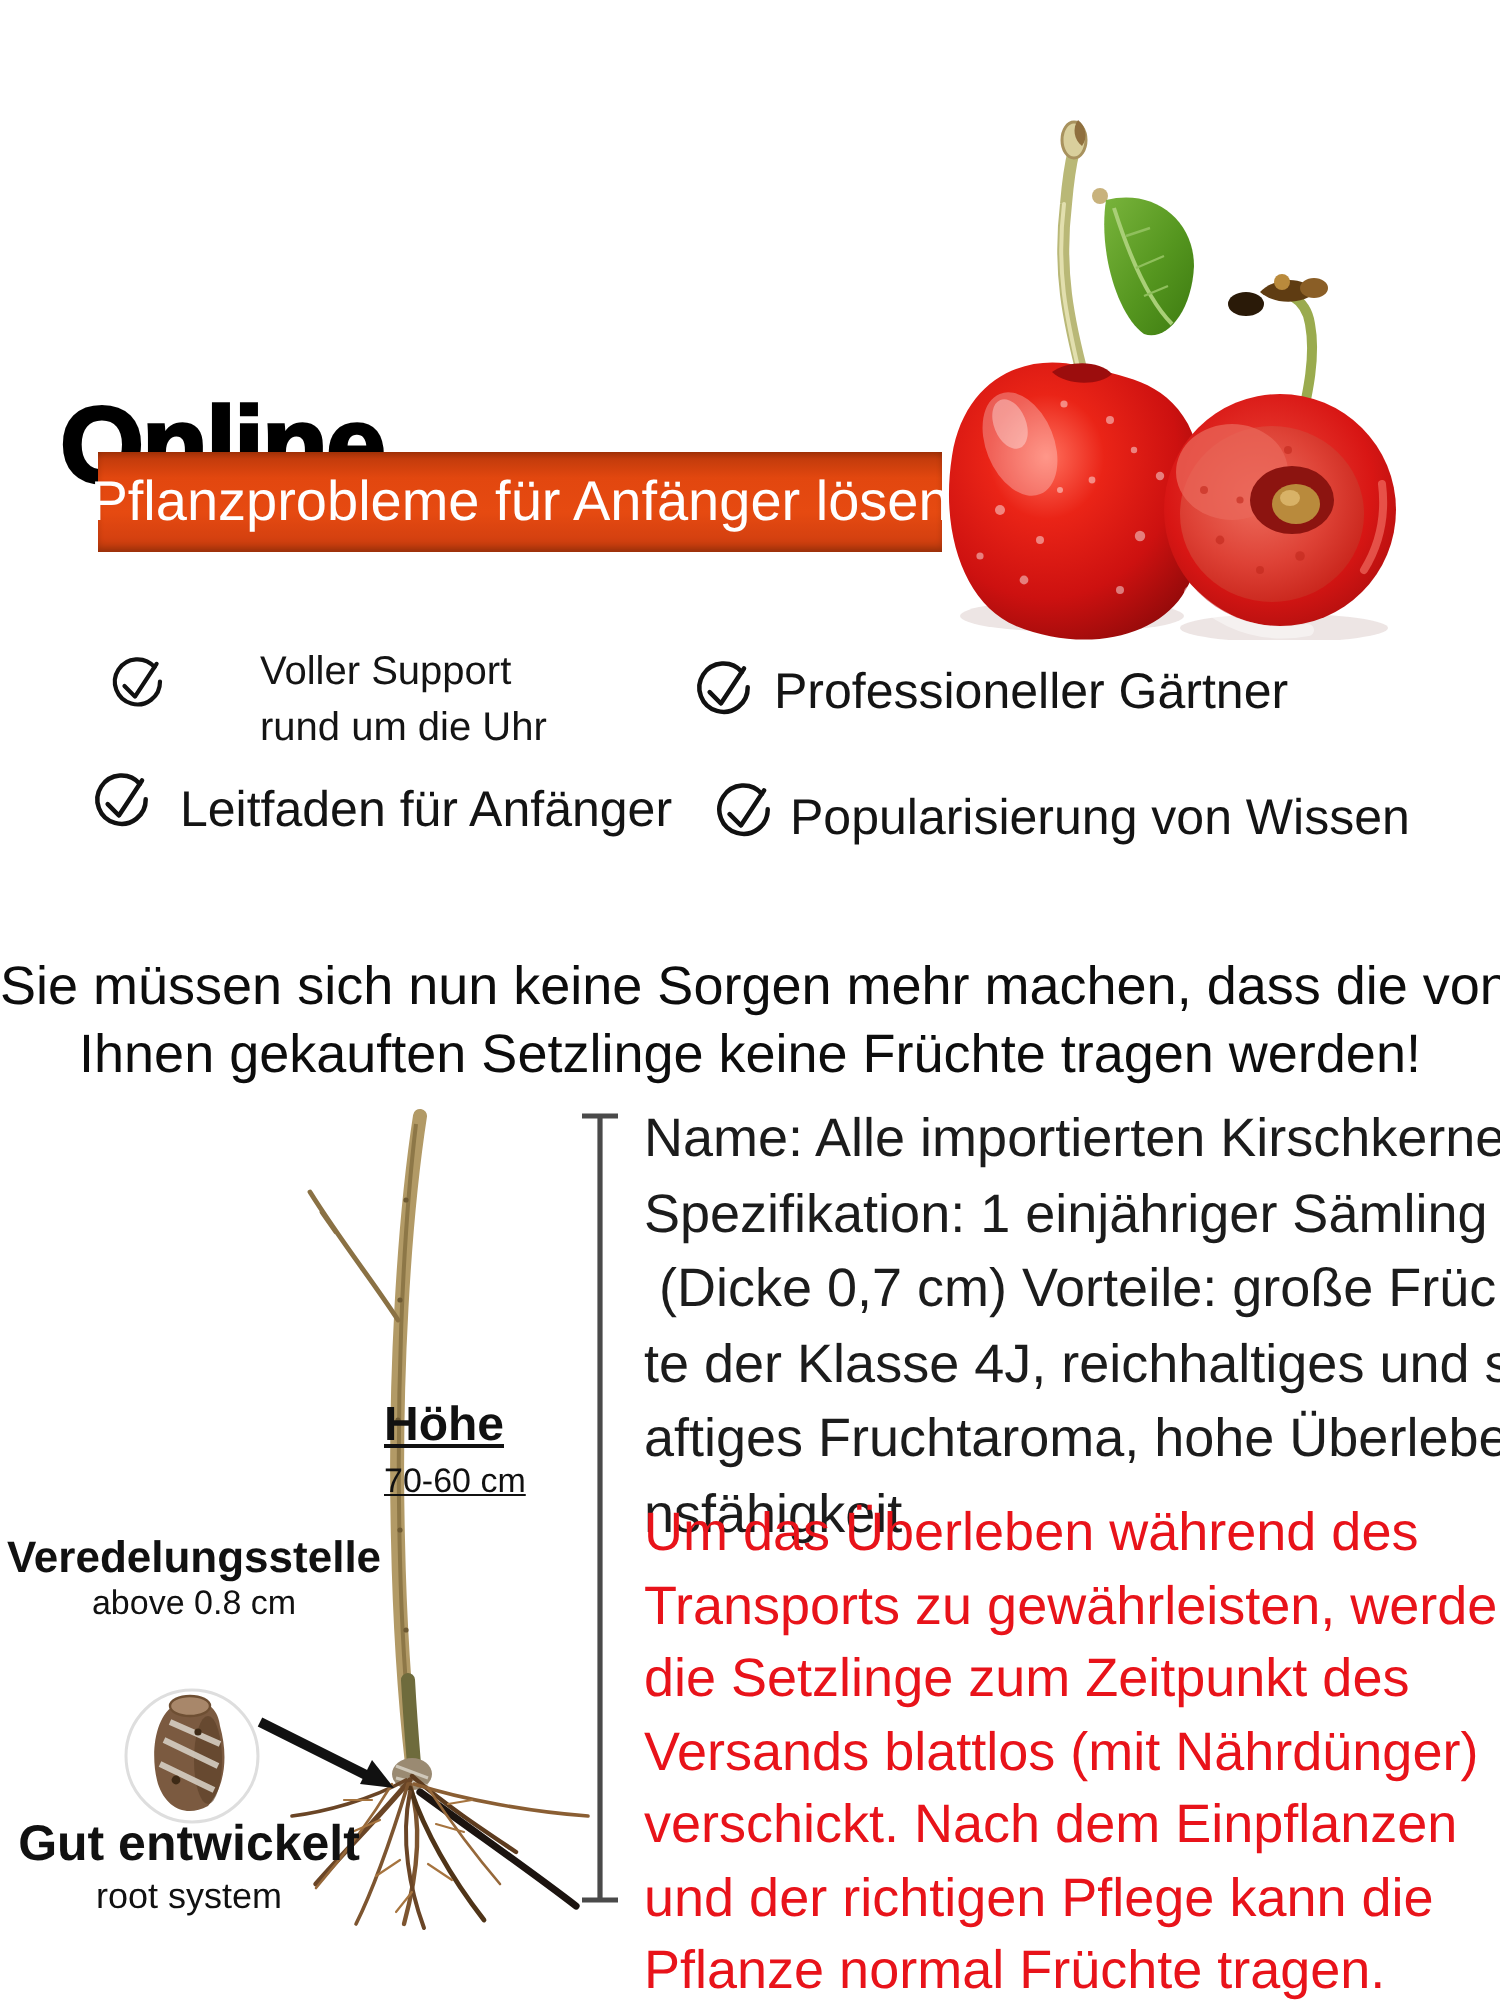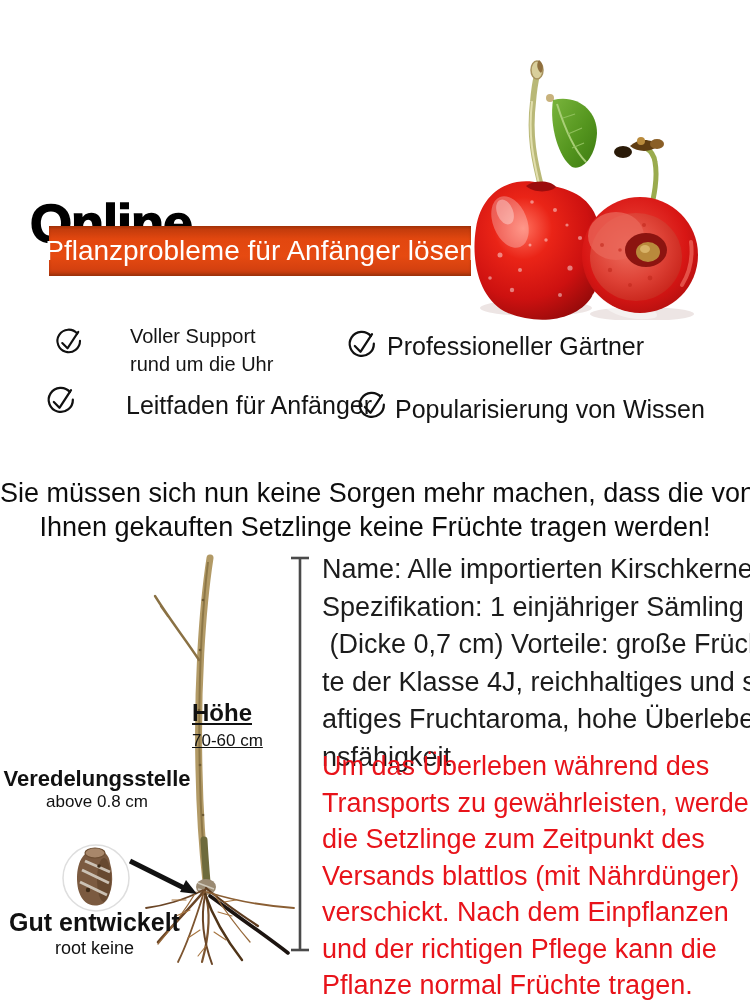--- a/index.html
+++ b/index.html
@@ -152,21 +152,21 @@
   </svg>
 </div>
 <div class="abs feat-label" style="left:387px; top:332px;">Professioneller Gärtner</div>
 
 <div class="abs" style="left:45px; top:386px;">
   <svg class="feat-icon" viewBox="0 0 36 36">
     <path d="M31 8.5 A14.5 14.5 0 1 0 33.5 18" fill="none" stroke="#111" stroke-width="2.7" stroke-linecap="round"></path>
     <path d="M10.5 18.5 L16.5 26 L32.5 6.5" fill="none" stroke="#111" stroke-width="2.7" stroke-linecap="round" stroke-linejoin="round"></path>
   </svg>
 </div>
-<div class="abs feat-label" style="left:90px; top:391px;margin-left:36px;">Leitfaden für Anfänger</div>
+<div class="abs feat-label" style="left:90px; top:391px;">Leitfaden für Anfänger</div>
 
 <div class="abs" style="left:356px; top:391px;">
   <svg class="feat-icon" viewBox="0 0 36 36">
     <path d="M31 8.5 A14.5 14.5 0 1 0 33.5 18" fill="none" stroke="#111" stroke-width="2.7" stroke-linecap="round"></path>
     <path d="M10.5 18.5 L16.5 26 L32.5 6.5" fill="none" stroke="#111" stroke-width="2.7" stroke-linecap="round" stroke-linejoin="round"></path>
   </svg>
 </div>
 <div class="abs feat-label" style="left:395px; top:395px;">Popularisierung von Wissen</div>
 
 <div class="abs reassure">Sie müssen sich nun keine Sorgen mehr machen, dass die von
@@ -234,21 +234,21 @@
 <div class="abs lab-hoehe lab-col">
   <span class="b">Höhe</span>
   <span class="s">70-60 cm</span>
 </div>
 <div class="abs lab-graft lab-col">
   <span class="b">Veredelungsstelle</span>
   <span class="s">above 0.8 cm</span>
 </div>
 <div class="abs lab-root lab-col">
   <span class="b">Gut entwickelt</span>
-  <span class="s">root keine</span>
+  <span class="s">root system</span>
 </div>
 
 <div class="abs desc">Name: Alle importierten Kirschkerne
 Spezifikation: 1 einjähriger Sämling
  (Dicke 0,7 cm) Vorteile: große Früch
 te der Klasse 4J, reichhaltiges und s
 aftiges Fruchtaroma, hohe Überlebe
 nsfähigkeit</div>
 <div class="abs note">Um das Überleben während des
 Transports zu gewährleisten, werden

